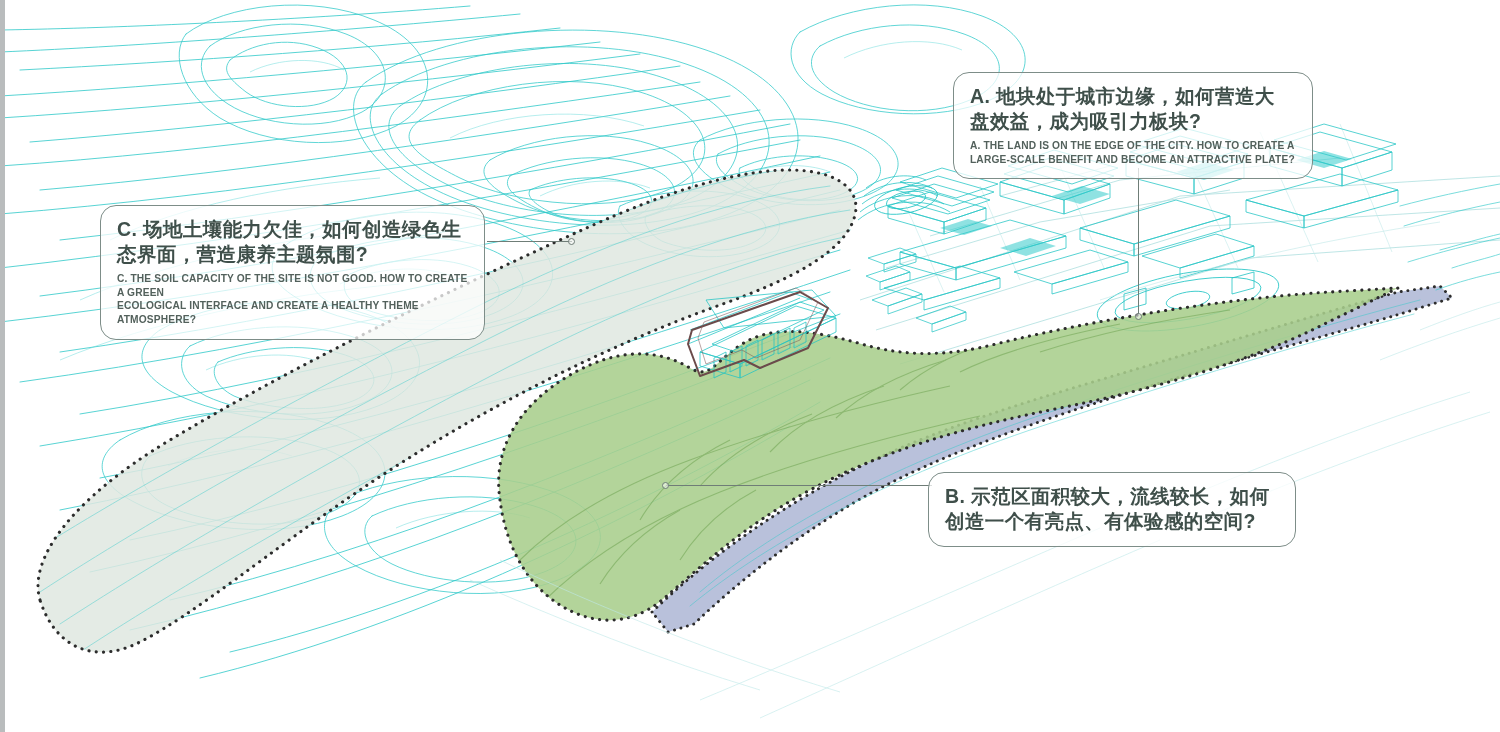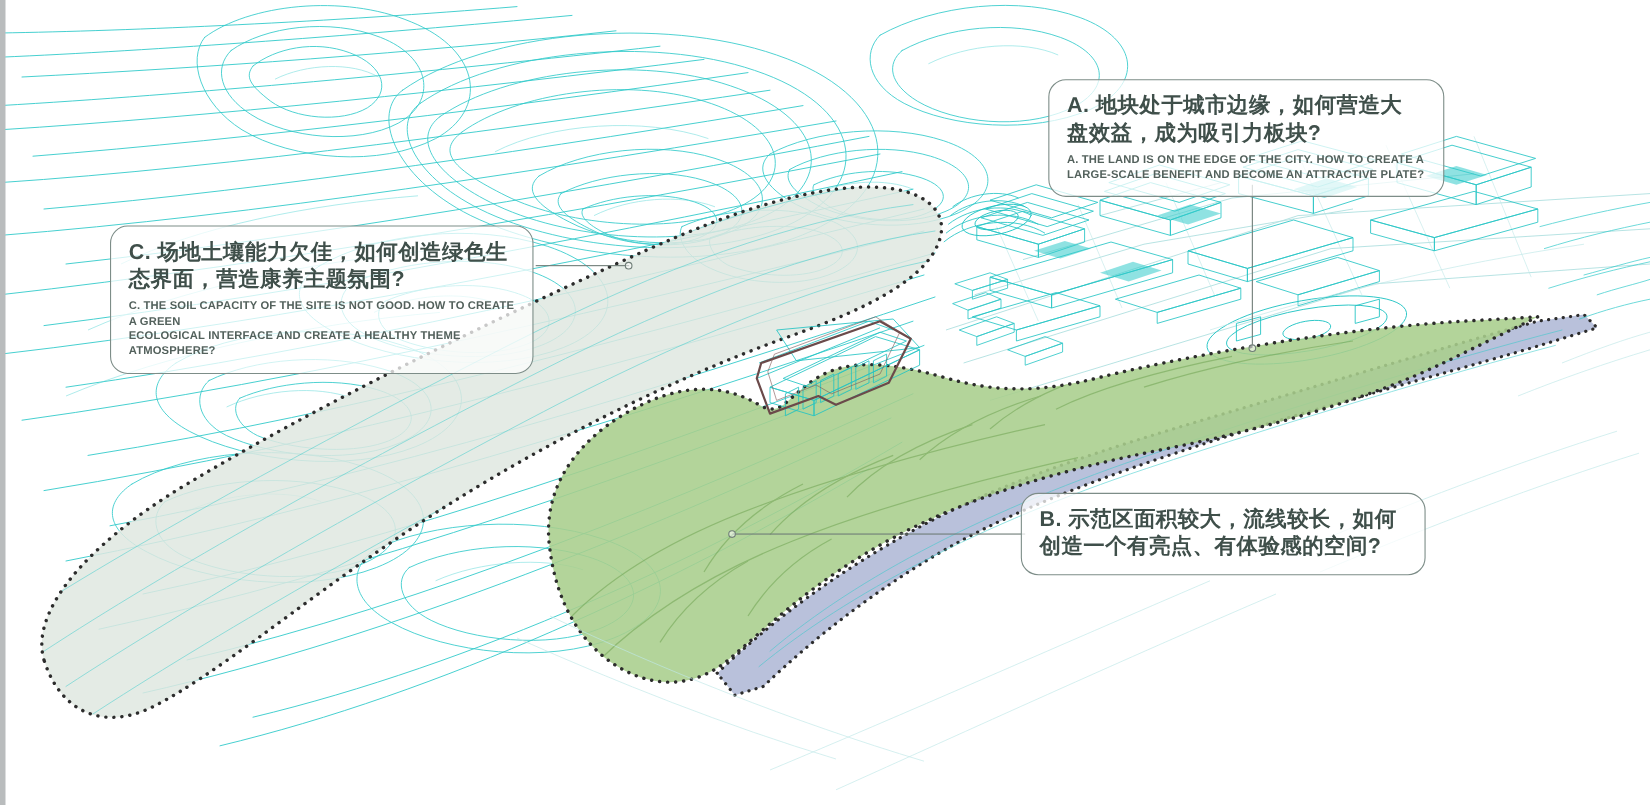--- a/index.html
+++ b/index.html
@@ -52,21 +52,21 @@
     font-weight: bold;
     font-size: 10.2px;
     line-height: 1.34;
     letter-spacing: 0.15px;
     white-space: pre-line;
     margin: 5px 0 0 0;
     text-transform: uppercase;
   }
   #callout-a { left: 953px; top: 72px;  width: 360px; }
   #callout-c { left: 100px; top: 205px; width: 385px; }
-  #callout-b { left: 928px; top: 448px; width: 368px; }
+  #callout-b { left: 928px; top: 472px; width: 368px; }
 
   
   .leader {
     position: absolute;
     background: #6f7d77;
   }
   .leader.h { height: 1.3px; }
   .leader.v { width: 1.3px; }
   .leader-dot {
     position: absolute;

